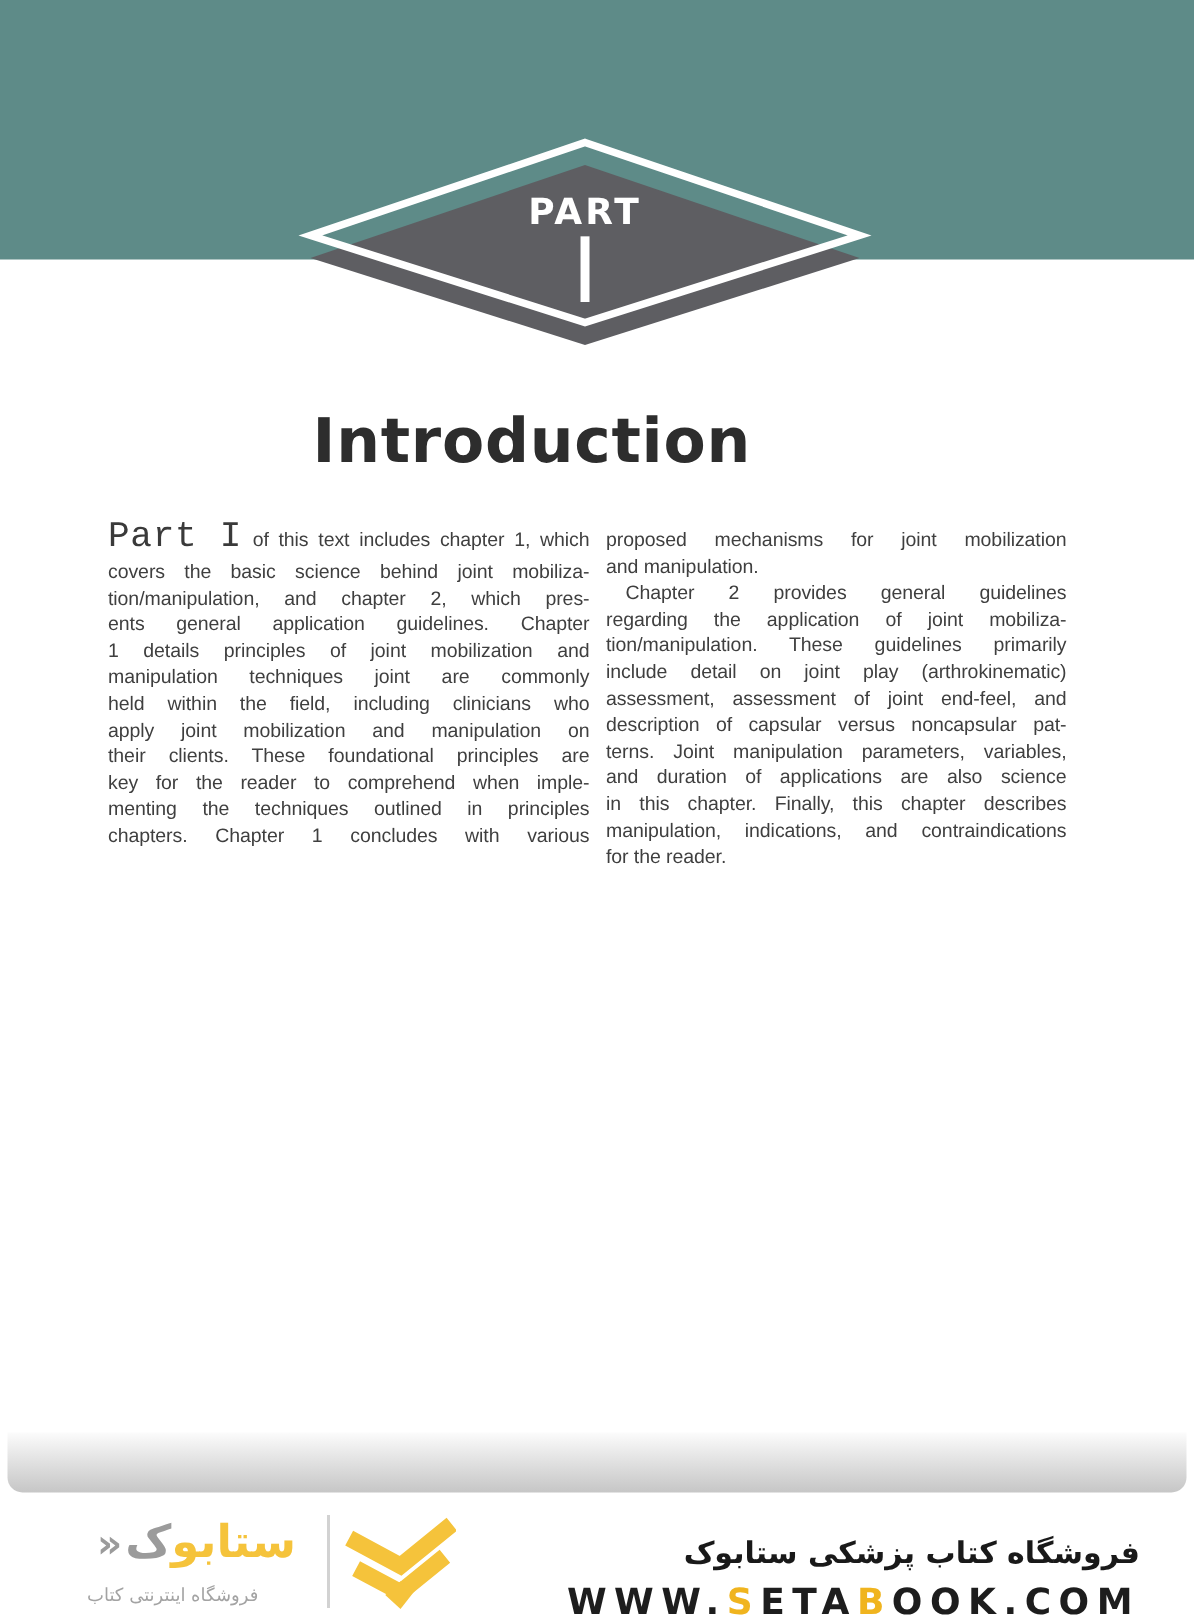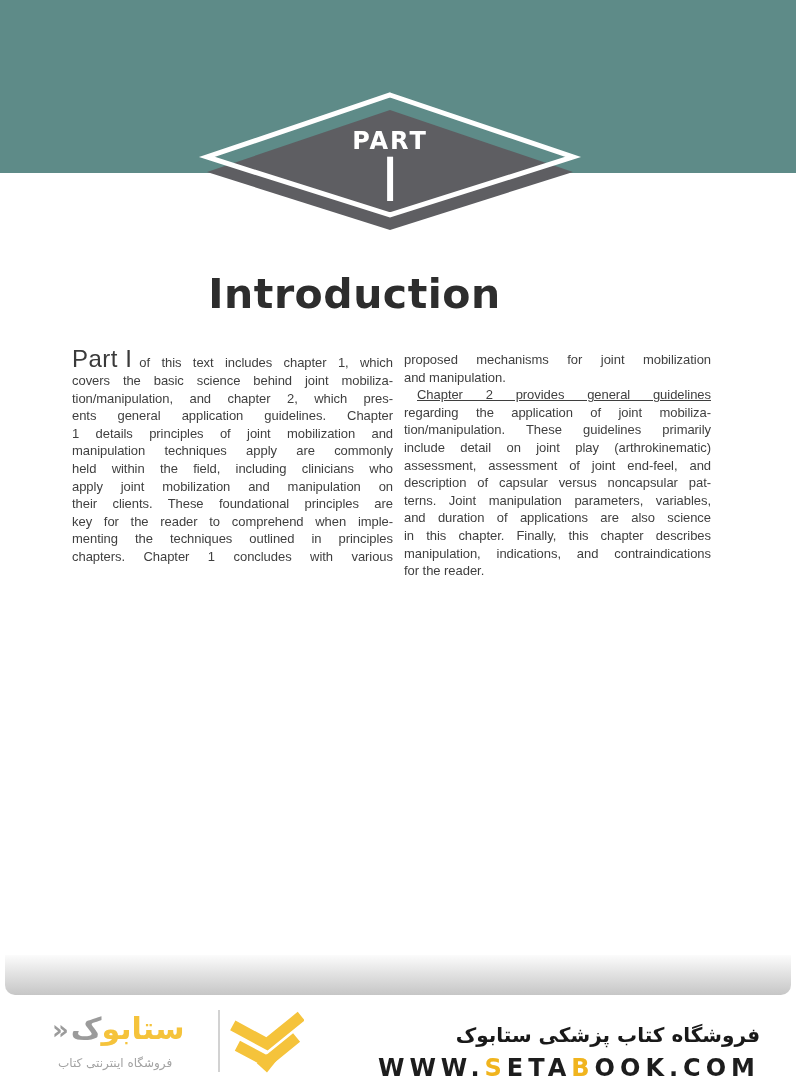--- a/index.html
+++ b/index.html
@@ -28,37 +28,37 @@
   .col{position:absolute;color:#3f3f3f;}
   .col-left{left:72px;top:345px;width:321px;}
   .col-right{left:404px;top:351px;width:307px;}
   .jline{
     font-size:13px;line-height:17.6px;height:17.6px;
     letter-spacing:-0.05px;
     text-align:justify;text-align-last:justify;
     overflow:visible;white-space:normal;
   }
   .jline.last{text-align-last:left;}
-  .jline.ind{padding-left:13px;text-decoration:underline;}
+  .jline.ind{padding-left:13px;}
   .first-line{display:flex;align-items:baseline;height:27px;gap:7px;}
-  .lead{font-size:24px;letter-spacing:0.5px;color:#3a3a3a;white-space:nowrap;}
+  .lead{font-size:24px;letter-spacing:0.5px;color:#3a3a3a;white-space:nowrap;font-family:Liberation Mono, monospace;}
   .first-rest{flex:1;font-size:13px;letter-spacing:-0.05px;text-align:justify;text-align-last:justify;}
 
   
   .page-shadow{
     position:absolute;left:5px;right:5px;top:955px;height:40px;
     border-radius:0 0 10px 10px;
     background:linear-gradient(180deg, rgba(232,232,232,0.15) 0%, #e3e3e3 45%, #c6c6c6 100%);
   }
 
   
   .footer-logo{position:absolute;left:52px;top:1002px;width:258px;height:78px;}
   .wordmark{
     position:absolute;left:0;top:4px;width:158px;height:46px;
-    direction:rtl;text-align:left;
+    direction:rtl;text-align:center;
     font-size:30px;font-weight:bold;line-height:46px;
     font-family:"DejaVu Sans",sans-serif;
   }
   .wm-y{color:#f5c33b;}
   .wm-g{color:#9b9b9b;}
   .wm-guill{color:#9b9b9b;font-size:26px;font-weight:bold;padding-right:2px;}
   .logo-subtitle{
     position:absolute;left:6px;top:54px;width:152px;
     direction:rtl;text-align:left;
     font-size:12px;color:#a3a3a3;
@@ -99,21 +99,21 @@
   <div class="col col-left">
     <div class="first-line">
       <span class="lead">Part I</span>
       <span class="first-rest">of this text includes chapter 1, which</span>
     </div>
     <div>
         <div class="jline">covers the basic science behind joint mobiliza-</div>
         <div class="jline">tion/manipulation, and chapter 2, which pres-</div>
         <div class="jline">ents general application guidelines. Chapter</div>
         <div class="jline">1 details principles of joint mobilization and</div>
-        <div class="jline">manipulation techniques apply are commonly</div>
+        <div class="jline">manipulation techniques joint are commonly</div>
         <div class="jline">held within the field, including clinicians who</div>
         <div class="jline">apply joint mobilization and manipulation on</div>
         <div class="jline">their clients. These foundational principles are</div>
         <div class="jline">key for the reader to comprehend when imple-</div>
         <div class="jline">menting the techniques outlined in principles</div>
         <div class="jline">chapters. Chapter 1 concludes with various</div>
       </div>
   </div>
 
   <div class="col col-right">

